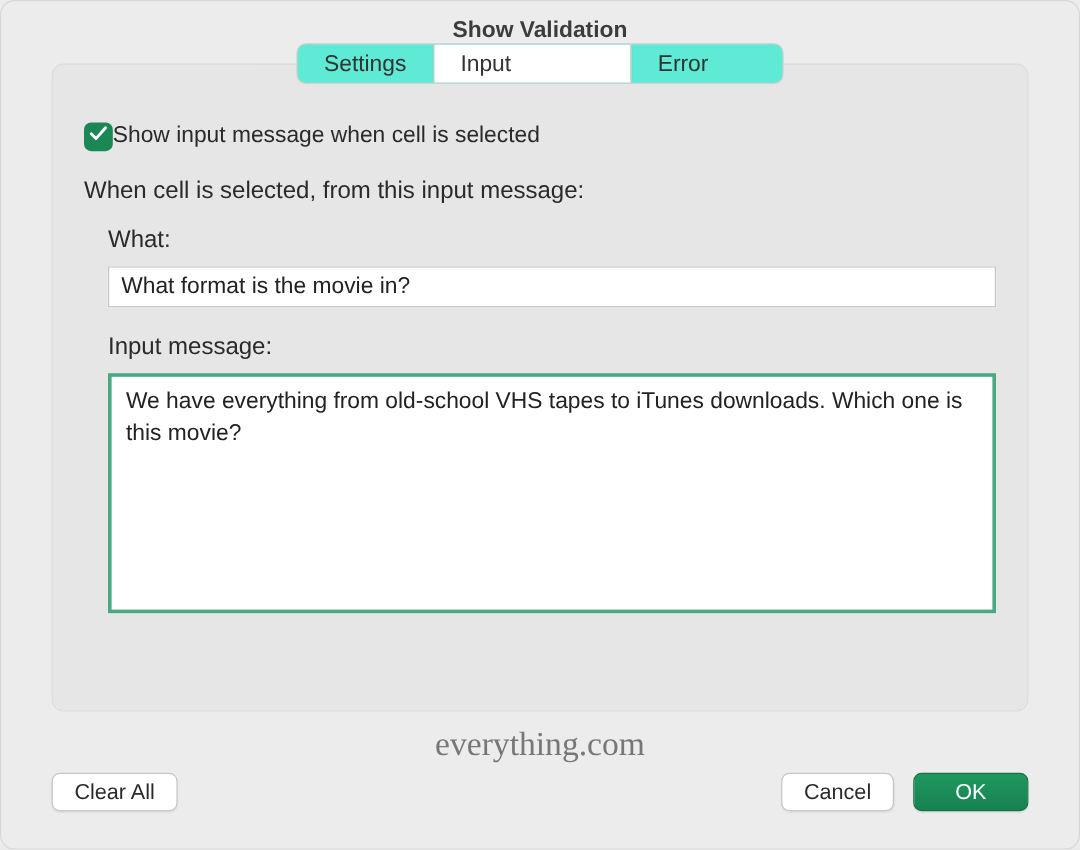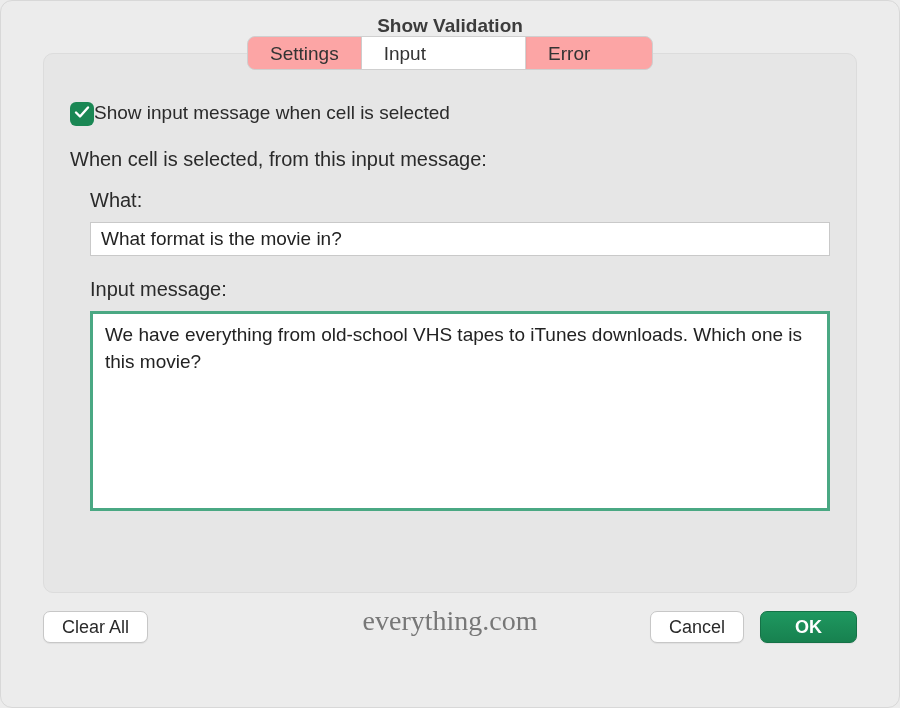--- a/index.html
+++ b/index.html
@@ -40,21 +40,21 @@
     padding: 48px 26px 26px 26px;
     flex: 0 0 auto;
     height: 540px;
   }
   .tabbar {
     position: absolute;
     top: -18px;
     left: 50%;
     transform: translateX(-50%);
     display: flex;
-    background: #fca5a5;
+    background: #5eead4;
     border: 1px solid #cfcfcf;
     border-radius: 8px;
     overflow: hidden;
     height: 34px;
   }
   .tab {
     padding: 5px 22px 0 22px;
     font-size: 19px;
     color: #333;
     cursor: default;
@@ -126,27 +126,28 @@
     height: 32px;
     border-radius: 7px;
     border: 1px solid #c7c7c7;
     background: #ffffff;
     font-size: 18px;
     padding: 0 18px;
     font-family: inherit;
     color: #2a2a2a;
     cursor: default;
     box-shadow: 0 1px 1px rgba(0,0,0,0.06);
+    margin-top: 33px;
   }
   .btn-ok {
     background: #1a8754;
     background: linear-gradient(#1f9860, #17814f);
     color: #ffffff;
     border: 1px solid #157247;
-    font-weight: 700;
+    font-weight: 400;
     padding: 0 34px;
   }
   .footer-right {
     margin-left: auto;
     display: flex;
     gap: 16px;
   }
   .watermark {
     position: absolute;
     left: 50%;

